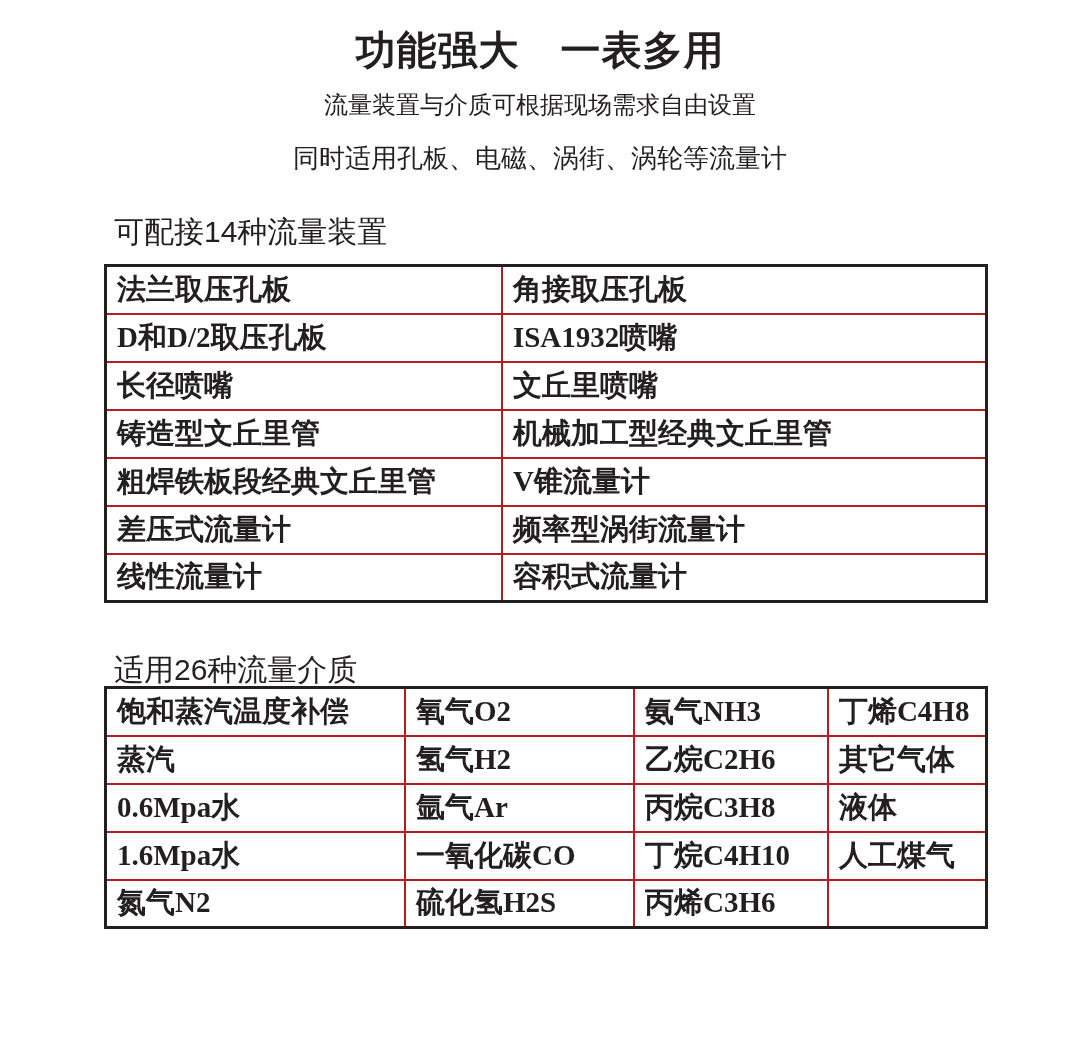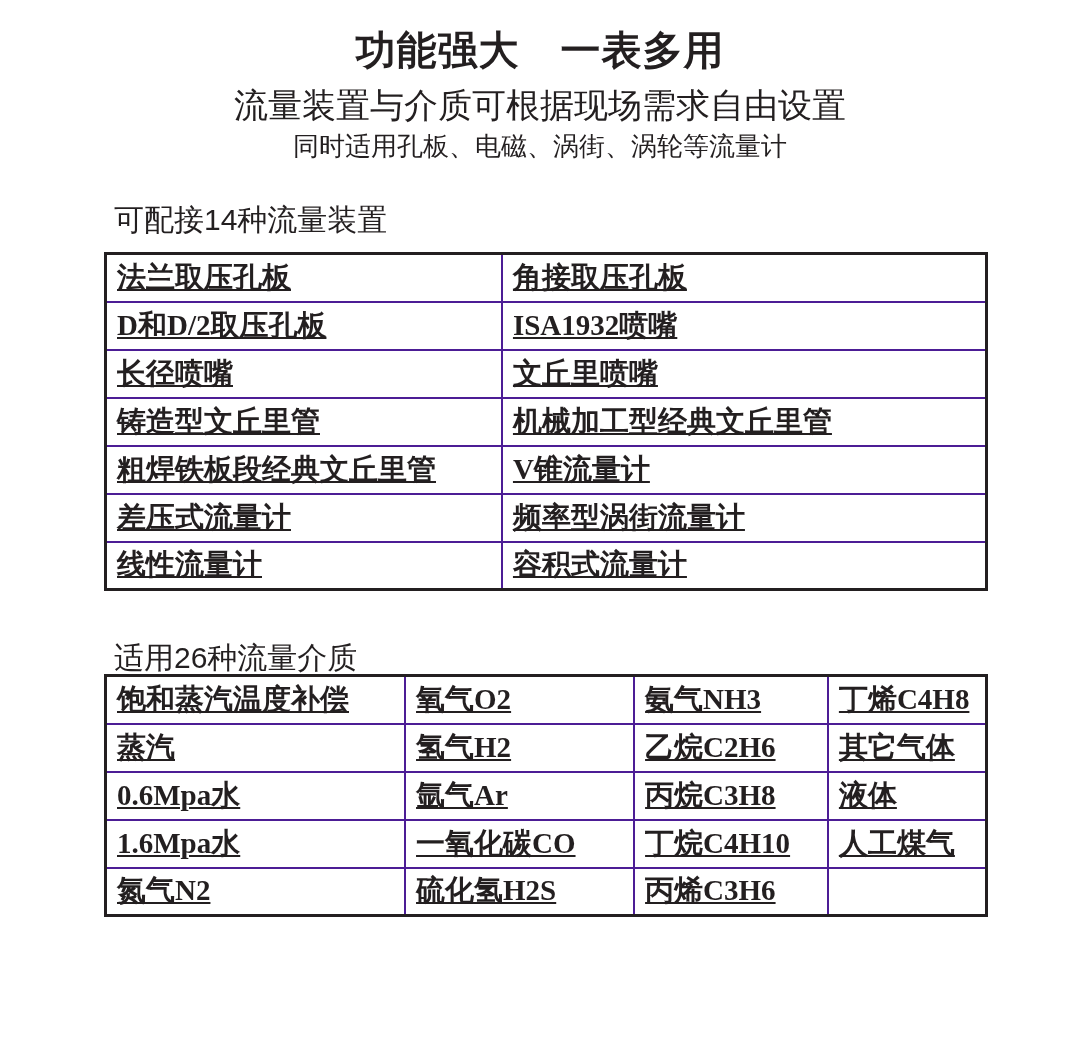--- a/index.html
+++ b/index.html
@@ -15,26 +15,26 @@
     padding-top: 28px;
     text-align: center;
     font-size: 40px;
     line-height: 44px;
     font-weight: 700;
     letter-spacing: 1px;
   }
   .subtitle-1 {
     margin-top: 18px;
     text-align: center;
-    font-size: 34px;
+    font-size: 24px;
     line-height: 30px;
     font-weight: 500;
   }
   .subtitle-2 {
-    margin-top: 12px;
+    margin-top: 24px;
     text-align: center;
     font-size: 26px;
     line-height: 28px;
     font-weight: 500;
   }
   .section {
     width: 980px;
     margin-left: 104px;
   }
   .section-heading {
@@ -50,27 +50,26 @@
     width: 884px;
     table-layout: fixed;
     border-collapse: collapse;
     border: 3px solid #231f20;
     font-family: "Liberation Serif", serif;
     font-weight: 700;
     font-size: 29px;
   }
   table.media { margin-top: 0; }
   table.spec-table td {
-    border: 2px solid #4c1d95;
+    border: 2px solid #b91c1c;
     height: 48px;
     padding: 0 0 0 10px;
     vertical-align: middle;
     white-space: nowrap;
     overflow: hidden;
-    text-decoration: underline;
   }
   
   col.d-c1 { width: 45%; }
   col.d-c2 { width: 55%; }
   col.m-c1 { width: 34%; }
   col.m-c2 { width: 26%; }
   col.m-c3 { width: 22%; }
   col.m-c4 { width: 18%; }
 </style>
 </head>

